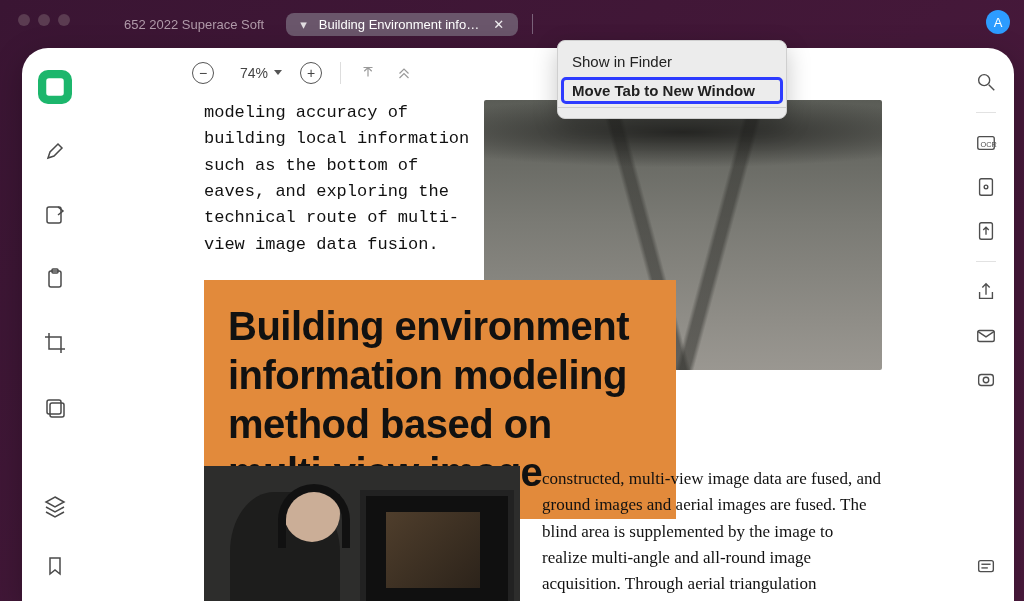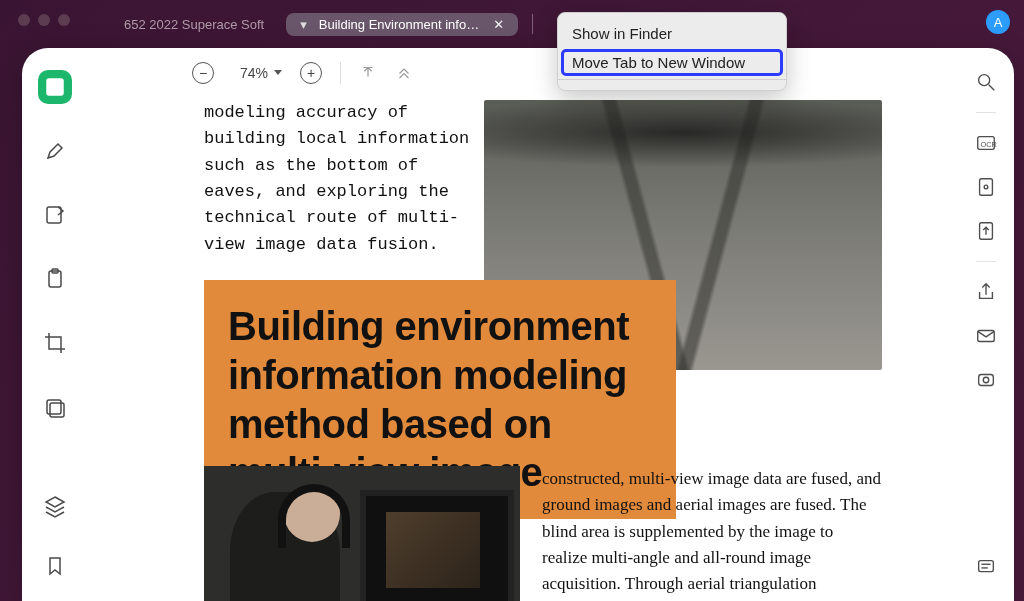--- a/index.html
+++ b/index.html
@@ -61,23 +61,23 @@
   .headline h1 { font-family: Arial, Helvetica, sans-serif; font-weight:800; font-size:40px; line-height:1.22; color:#111; letter-spacing:-.5px; }
   .sideimg { position:absolute; top:366px; left:0; width:316px; height:196px; background:#2d2d2c; overflow:hidden; }
   .sideimg .guy { position:absolute; left:26px; top:26px; width:110px; height:140px; background:#1d1d1c; border-radius:44px 50px 22px 10px / 60px 60px 20px 10px; }
   .sideimg .head { position:absolute; left:80px; top:20px; width:56px; height:56px; border-radius:50%; background:#cbae97; }
   .sideimg .hp  { position:absolute; left:74px; top:18px; width:72px; height:64px; border:8px solid #111; border-bottom:none; border-radius:60px 60px 0 0; }
   .sideimg .mon { position:absolute; right:6px; top:24px; width:154px; height:118px; background:#101010; border:6px solid #222; }
   .sideimg .mon:after { content:""; position:absolute; left:20px; top:16px; width:94px; height:76px; background:linear-gradient(135deg,#4f3e2c,#2c231a); }
   .para2 { position:absolute; top:366px; left:338px; width:340px; font-family:Georgia,'Times New Roman',serif; font-size:17px; line-height:1.55; color:#111; }
 
   
-  .menu { position:absolute; top:12px; left:557px; width:230px; background:#ececec; border:1px solid #cfcfcf; border-radius:8px; box-shadow:0 8px 24px rgba(0,0,0,.22); padding:6px 0; z-index:50; }
+  .menu { position:absolute; top:40px; left:557px; width:230px; background:#ececec; border:1px solid #cfcfcf; border-radius:8px; box-shadow:0 8px 24px rgba(0,0,0,.22); padding:6px 0; z-index:50; }
   .menu .mi { padding:6px 14px; font-size:15px; color:#222; cursor:default; }
-  .menu .mi.hl { outline:3px solid #2d3bff; outline-offset:-2px; border-radius:4px; margin:2px 4px; padding:4px 10px; }
+  .menu .mi.hl { outline:3px solid #2d3bff; outline-offset:-2px; border-radius:4px; margin:2px 4px; padding:4px 10px;font-weight:bold; }
   .menu hr { border:none; border-top:1px solid #cfcfcf; margin:4px 0; }
 </style>
 </head>
 <body>
 
 <div class="traffic">
   <span></span>
   <span></span>
   <span></span>
 </div>

